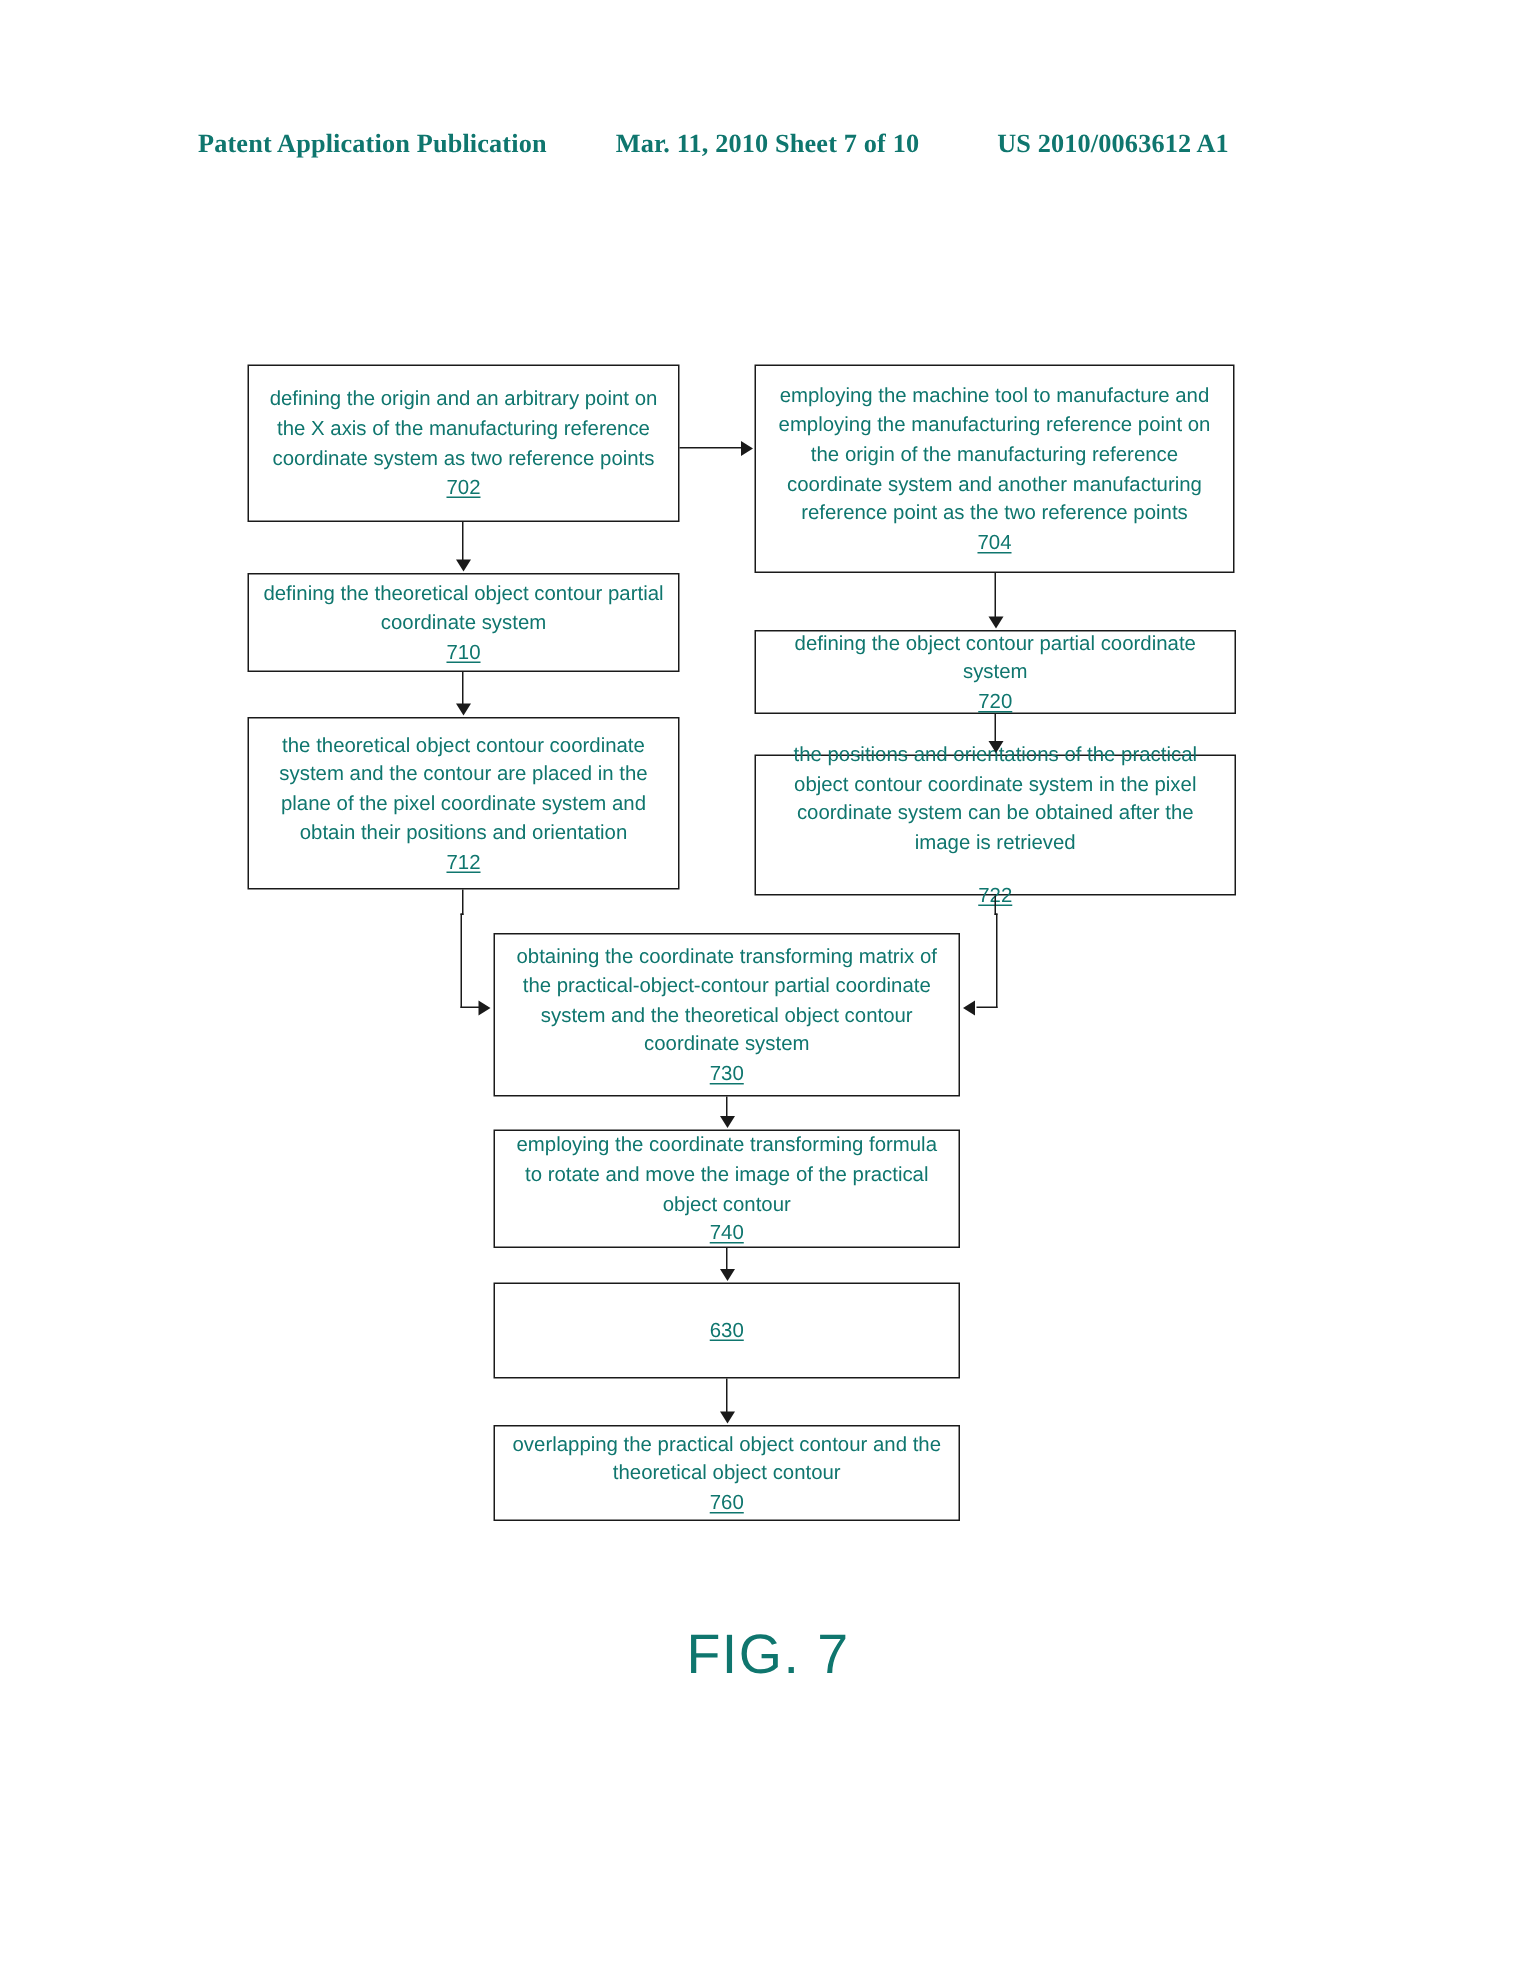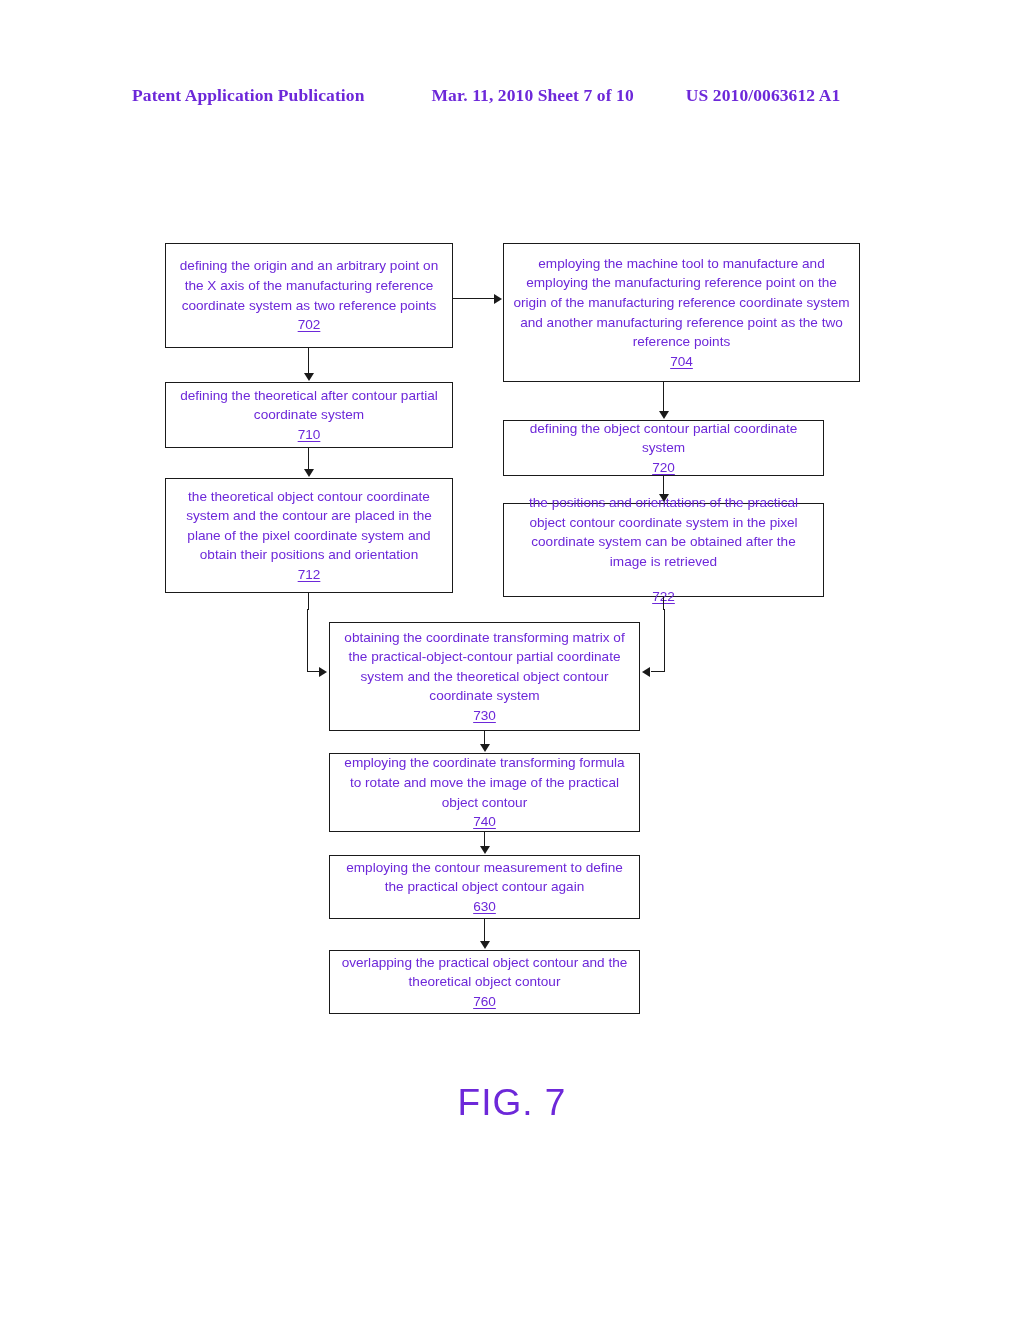--- a/index.html
+++ b/index.html
@@ -7,40 +7,40 @@
     padding: 0;
     background: #ffffff;
   }
   #page {
     position: relative;
     width: 1024px;
     height: 1320px;
     background: #ffffff;
     overflow: hidden;
     font-family: "Liberation Sans", sans-serif;
-    color: #6d28d9;
+    color: #0f766e;
   }
 
   
   #header {
     position: absolute;
     left: 132px;
     top: 85px;
     width: 760px;
     height: 26px;
     display: flex;
     align-items: baseline;
     font-family: "Liberation Serif", serif;
     font-weight: bold;
     font-size: 17.5px;
     letter-spacing: 0.1px;
     white-space: nowrap;
   }
   #header .h-left   { flex: 0 0 auto; }
-  #header .h-mid    { flex: 0 0 auto; margin-left: 67px; }
+  #header .h-mid    { flex: 0 0 auto; margin-left: 46px; }
   #header .h-right  { flex: 0 0 auto; margin-left: 52px; }
 
   
   .fbox {
     position: absolute;
     box-sizing: border-box;
     border: 1.6px solid #1a1a1a;
     background: #ffffff;
     display: flex;
     flex-direction: column;
@@ -115,27 +115,27 @@
     <span class="h-left">Patent Application Publication</span>
     <span class="h-mid">Mar. 11, 2010  Sheet 7 of 10</span>
     <span class="h-right">US 2010/0063612 A1</span>
   </div>
 
   <div class="fbox" style="left:165px; top:243px; width:288px; height:105px;">
     <span class="btext">defining the origin and an arbitrary point on the X axis of the manufacturing reference coordinate system as two reference points</span>
     <span class="bnum">702</span>
   </div>
 
-  <div class="fbox" style="left:503px; top:243px; width:357px; height:139px;">
+  <div class="fbox" style="left:503px; top:243px; width:320px; height:139px;">
     <span class="btext">employing the machine tool to manufacture and employing the manufacturing reference point on the origin of the manufacturing reference coordinate system and another manufacturing reference point as the two reference points</span>
     <span class="bnum">704</span>
   </div>
 
   <div class="fbox" style="left:165px; top:382px; width:288px; height:66px;">
-    <span class="btext">defining the theoretical after contour partial coordinate system</span>
+    <span class="btext">defining the theoretical object contour partial coordinate system</span>
     <span class="bnum">710</span>
   </div>
 
   <div class="fbox" style="left:503px; top:420px; width:321px; height:56px;">
     <span class="btext">defining the object contour partial coordinate system</span>
     <span class="bnum">720</span>
   </div>
 
   <div class="fbox" style="left:165px; top:478px; width:288px; height:115px;">
     <span class="btext">the theoretical object contour coordinate system and the contour are placed in the plane of the pixel coordinate system and obtain their positions and orientation</span>
@@ -151,21 +151,20 @@
     <span class="btext">obtaining the coordinate transforming matrix of the practical-object-contour partial coordinate system and the theoretical object contour coordinate system</span>
     <span class="bnum">730</span>
   </div>
 
   <div class="fbox" style="left:329px; top:753px; width:311px; height:79px;">
     <span class="btext">employing the coordinate transforming formula to rotate and move the image of the practical object contour</span>
     <span class="bnum">740</span>
   </div>
 
   <div class="fbox" style="left:329px; top:855px; width:311px; height:64px;">
-    <span class="btext">employing the contour measurement to define the practical object contour again</span>
     <span class="bnum">630</span>
   </div>
 
   <div class="fbox" style="left:329px; top:950px; width:311px; height:64px;">
     <span class="btext">overlapping the practical object contour and the theoretical object contour</span>
     <span class="bnum">760</span>
   </div>
 
   <div class="hline" style="left:453px; top:298px; width:42px;"></div>
   <div class="arrow-right" style="left:494px; top:293.5px;"></div>

